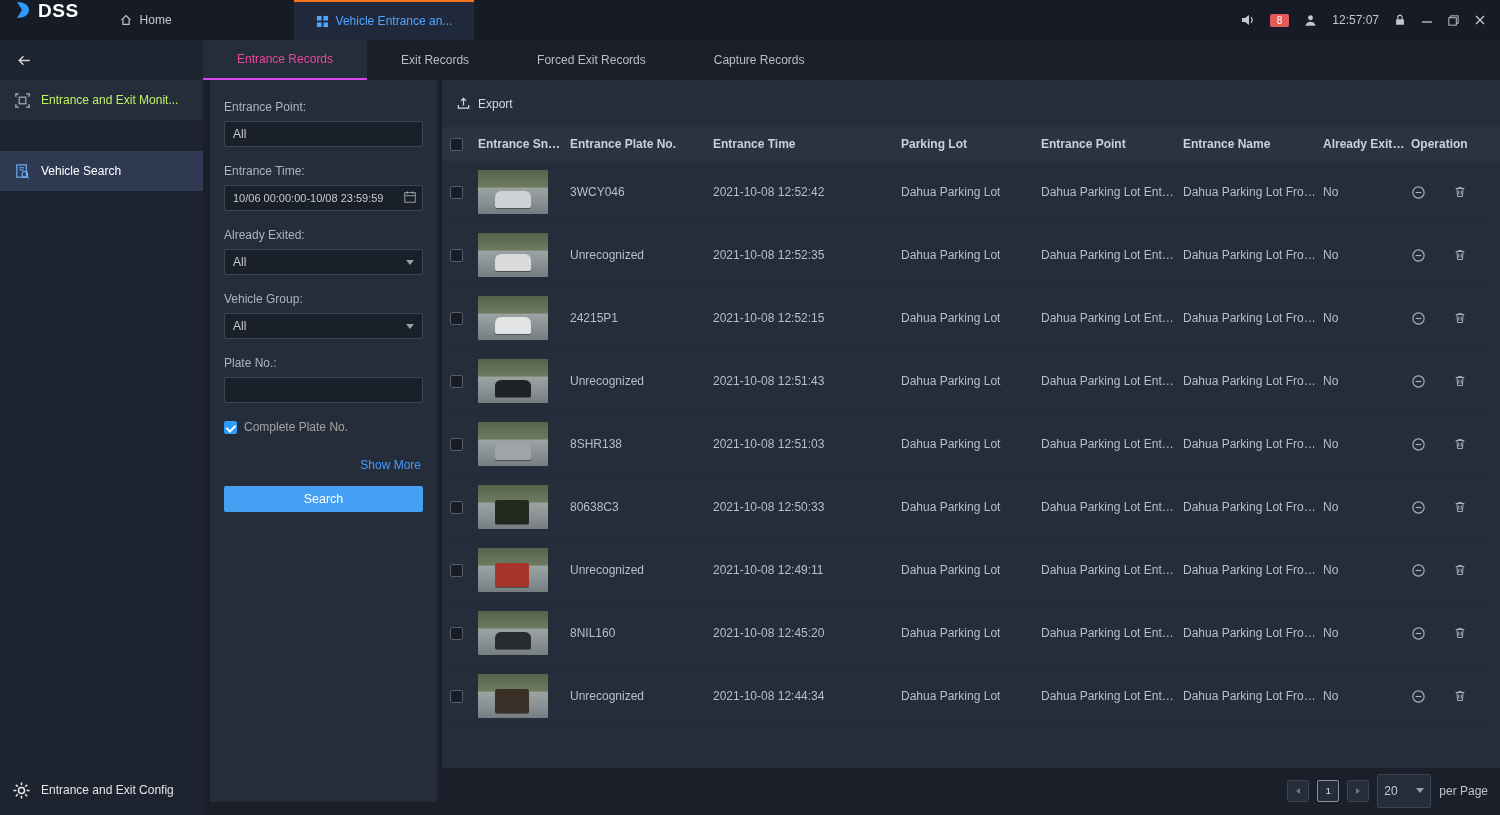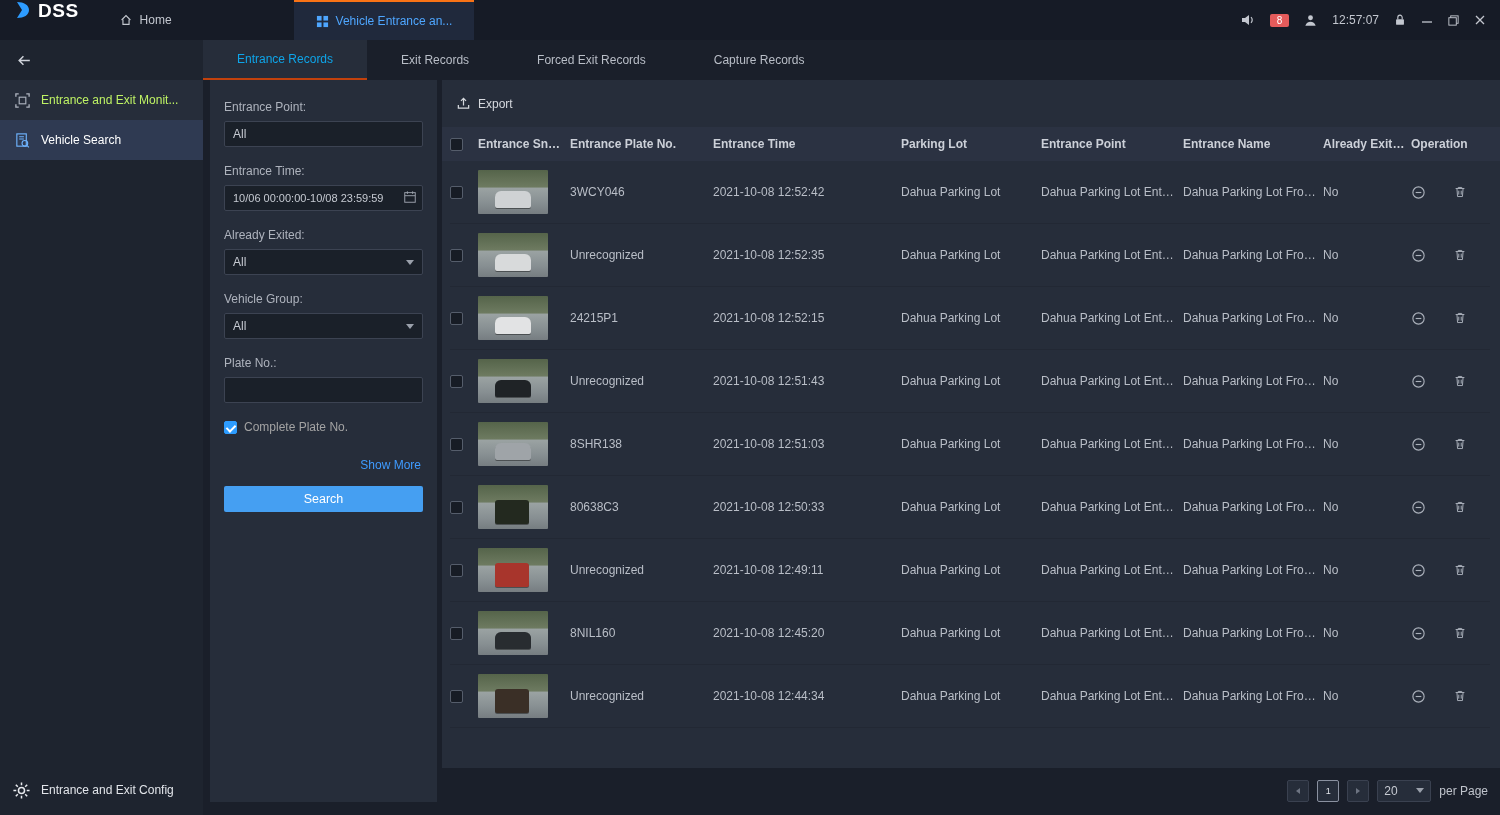--- a/index.html
+++ b/index.html
@@ -18,30 +18,30 @@
   .clock { font-size:12px; color:#c3c7cf; }
 
   
   .app { display:flex; height:775px; }
   .sidebar { width:203px; background:#1e242f; display:flex; flex-direction:column; flex:none; }
   .back-btn { height:40px; display:flex; align-items:center; padding-left:16px; color:#cfd3da; cursor:pointer; }
   .side-item { height:40px; display:flex; align-items:center; gap:10px; padding-left:14px;
                color:#bef264; cursor:pointer; }
   .side-item .si-icon { color:#aeb4bf; display:flex; }
   .side-item.first { background:#262d3a; }
-  .side-item.active { background:#2f3a52; color:#ffffff; }
+  .side-item.active { background:#2f3a52; color:#ffffff;margin-top:31px; }
   .side-item.active .si-icon { color:#6fb4ff; }
   .side-footer { margin-top:auto; height:50px; display:flex; align-items:center; gap:10px;
                  padding-left:12px; color:#e2e5ea; cursor:pointer; }
   .side-footer .si-icon { color:#e8eaee; display:flex; }
 
   .main { flex:1; display:flex; flex-direction:column; min-width:0; }
   .rec-tabs { height:40px; background:#1a1f2a; display:flex; flex:none; }
   .rec-tab { padding:0 34px; display:flex; align-items:center; color:#b9bec7; cursor:pointer; }
-  .rec-tab.active { background:#262d3a; color:#0ea5e9; border-bottom:2px solid #c2410c; }
+  .rec-tab.active { background:#262d3a; color:#ec4899; border-bottom:2px solid #d946ef; }
 
   .content { flex:1; display:flex; min-height:0; }
 
   
   .filter-panel { width:227px; flex:none; background:#262d3a; margin:0 0 13px 7px; padding:20px 14px 0 14px; }
   .f-group { margin-bottom:17px; }
   .f-label { display:block; color:#aeb3bd; margin-bottom:7px; }
   .f-input { width:100%; height:26px; background:#1a2029; border:1px solid #3c4352; border-radius:2px;
              color:#c6cad2; font-size:12px; padding:0 8px; font-family:"Liberation Sans", sans-serif; }
   .f-input-wrap { position:relative; }
@@ -88,21 +88,21 @@
   .thumb .car { position:absolute; left:17px; bottom:6px; width:36px; height:17px;
                 border-radius:6px 6px 2px 2px; box-shadow:0 1px 0 rgba(0,0,0,.4); }
   .thumb.truck .car { height:24px; border-radius:3px 3px 2px 2px; bottom:5px; width:34px; }
 
   
   .pager { height:45px; display:flex; align-items:center; justify-content:flex-end; gap:8px;
            padding-right:12px; color:#c0c4cc; }
   .pg-btn { width:22px; height:22px; background:#262d3a; border:1px solid #3a4150; border-radius:2px;
             display:flex; align-items:center; justify-content:center; color:#6d7482; cursor:pointer; font-size:9px; }
   .pg-btn.page { border-color:#8a91a0; color:#e4e7ec; }
-  .pg-select { width:54px; height:22px; background:#262d3a; border:1px solid #3a4150; border-radius:2px;
+  .pg-select { width:54px; height:34px; background:#262d3a; border:1px solid #3a4150; border-radius:2px;
                display:flex; align-items:center; justify-content:space-between; padding:0 6px; cursor:pointer; color:#c6cad2; }
   svg { display:block; }
 </style>
 </head>
 <body>
 
 <div class="titlebar">
   <div class="logo">
     <span>
       <svg width="20" height="20" viewBox="0 0 20 20">

